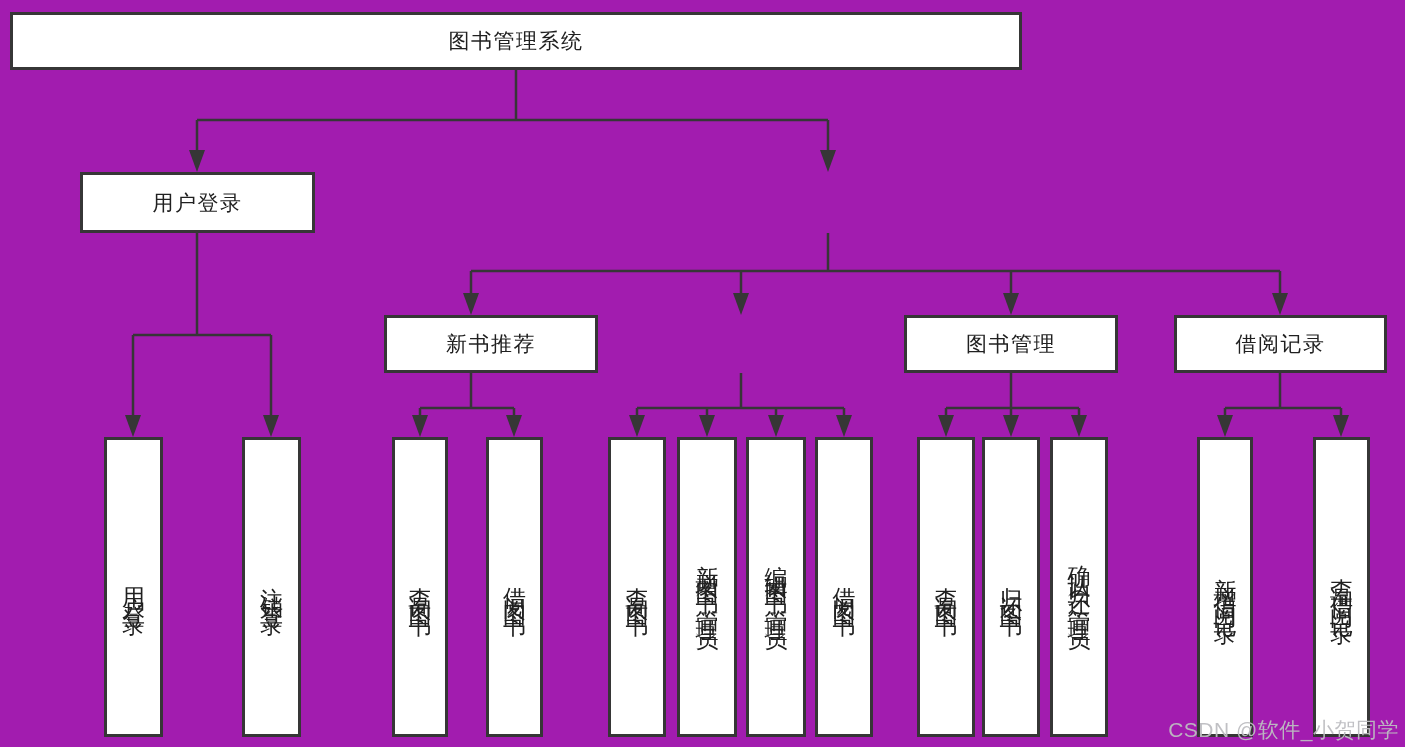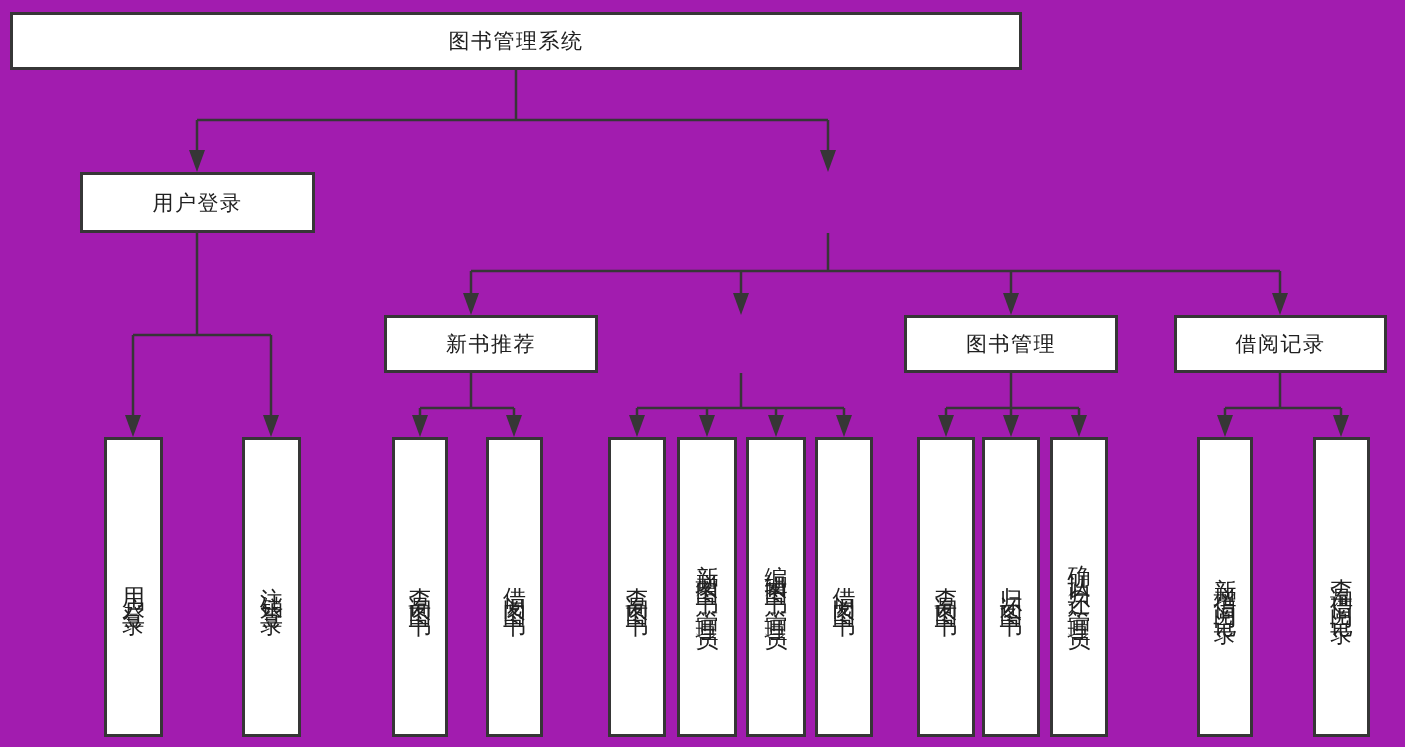--- a/index.html
+++ b/index.html
@@ -118,14 +118,15 @@
     <span class="vtext">确认归还（管理员）</span>
   </div>
 
   <div class="box v" style="left:1197px;top:437px;width:56px;height:300px">
     <span class="vtext">新增借阅记录</span>
   </div>
   <div class="box v" style="left:1313px;top:437px;width:57px;height:300px">
     <span class="vtext">查询借阅记录</span>
   </div>
 
+  <div class="watermark">CSDN @软件_小贺同学</div>
 
 </div>
 
 </body></html>

